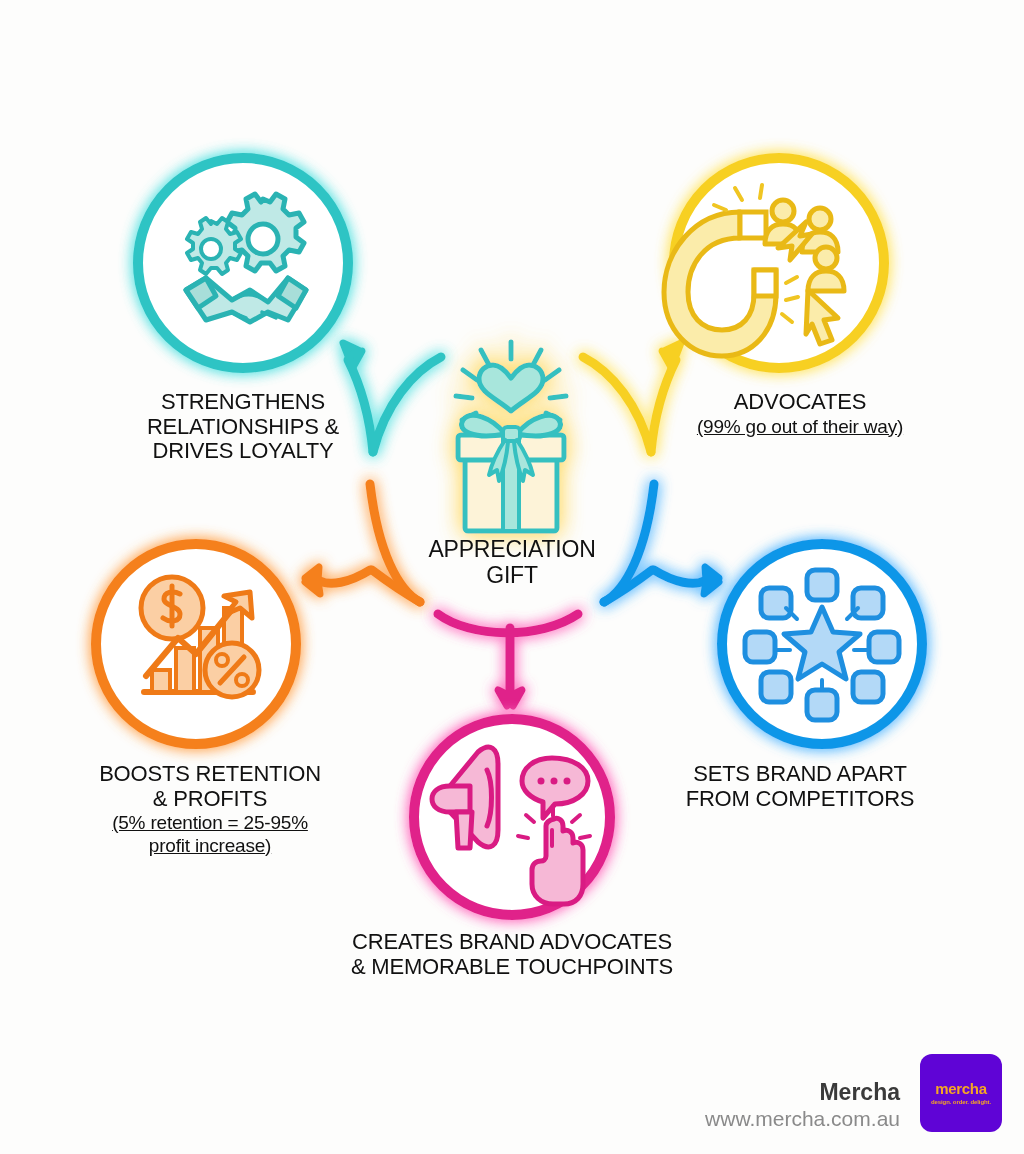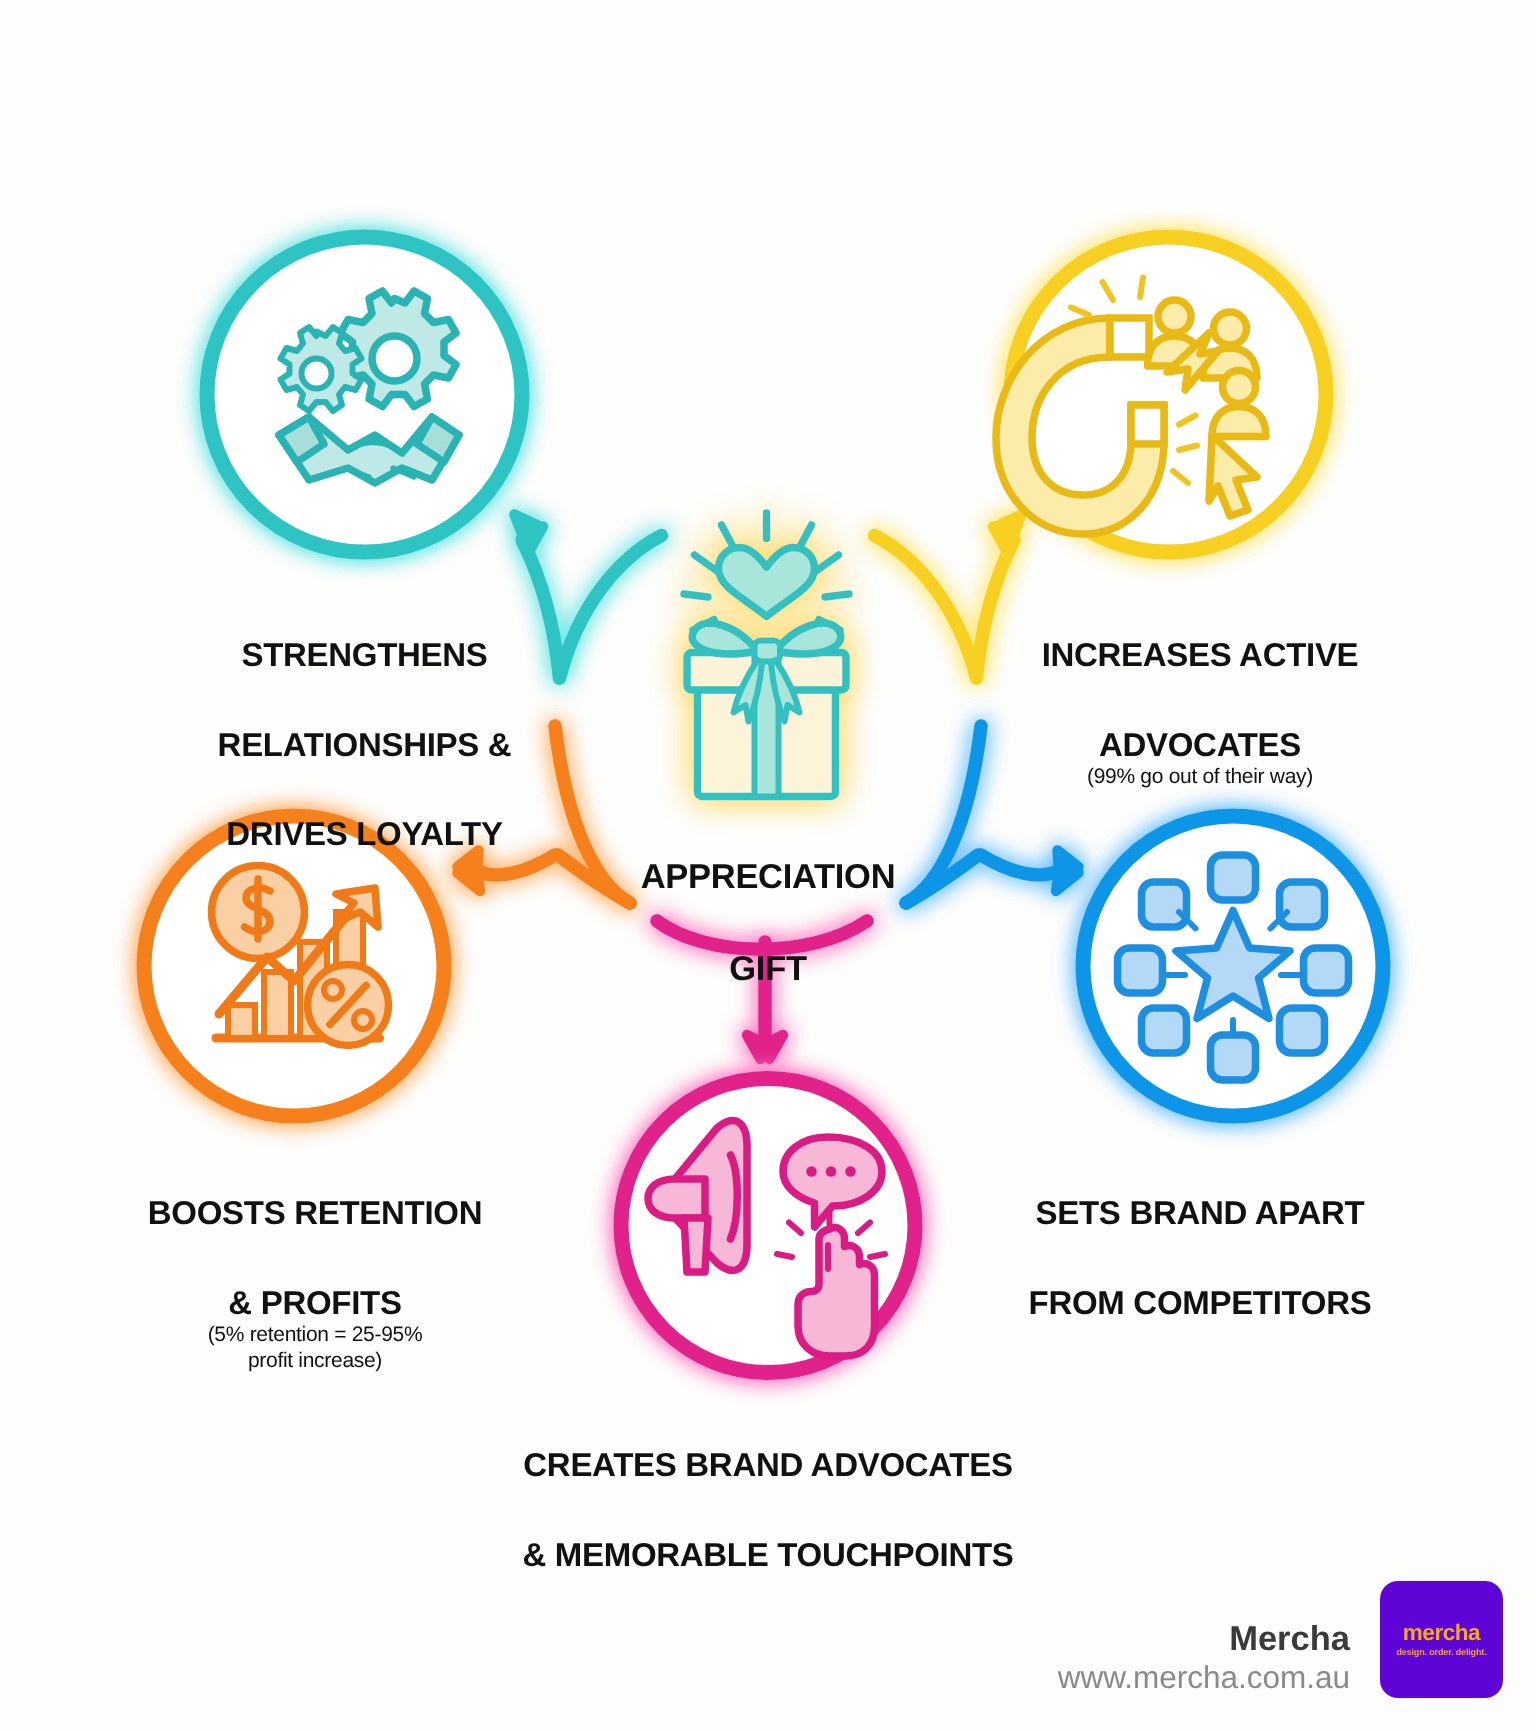--- a/index.html
+++ b/index.html
@@ -15,33 +15,33 @@
 
   
   .label {
     position: absolute;
     text-align: center;
     color: #111111;
     line-height: 1.12;
   }
   .label .main {
     display:block;
-    font-weight: bold;
+    font-weight: normal;
     font-size: 22px;
     letter-spacing: -0.2px;
     white-space: nowrap;
-    margin-top: 35px;
   }
   .label .sub {
     display:block;
     font-weight: normal;
-    font-size: 14px;
+    font-size: 19px;
     letter-spacing: -0.2px;
     margin-top: 1px;
     white-space: nowrap;
+    text-decoration: underline;
   }
   .label.center .main { font-size: 23px; }
 
   #lbl-strengthen { left: 93px; top: 390px; width: 300px; }
   #lbl-engagement { left: 640px; top: 390px; width: 320px; }
   #lbl-retention  { left: 70px;  top: 762px; width: 280px; }
   #lbl-brandapart { left: 660px; top: 762px; width: 280px; }
   #lbl-advocates  { left: 332px; top: 930px; width: 360px; }
   #lbl-center     { left: 412px; top: 537px; width: 200px; }
 
@@ -369,21 +369,20 @@
     </g>
   </svg>
 
   <div class="label" id="lbl-strengthen">
     <span class="main">STRENGTHENS</span>
     <span class="main">RELATIONSHIPS &amp;</span>
     <span class="main">DRIVES LOYALTY</span>
   </div>
 
   <div class="label" id="lbl-engagement">
-    <span class="main">INCREASES ACTIVE</span>
     <span class="main">ADVOCATES</span>
     <span class="sub">(99% go out of their way)</span>
   </div>
 
   <div class="label" id="lbl-retention">
     <span class="main">BOOSTS RETENTION</span>
     <span class="main">&amp; PROFITS</span>
     <span class="sub">(5% retention = 25-95%</span>
     <span class="sub">profit increase)</span>
   </div>

